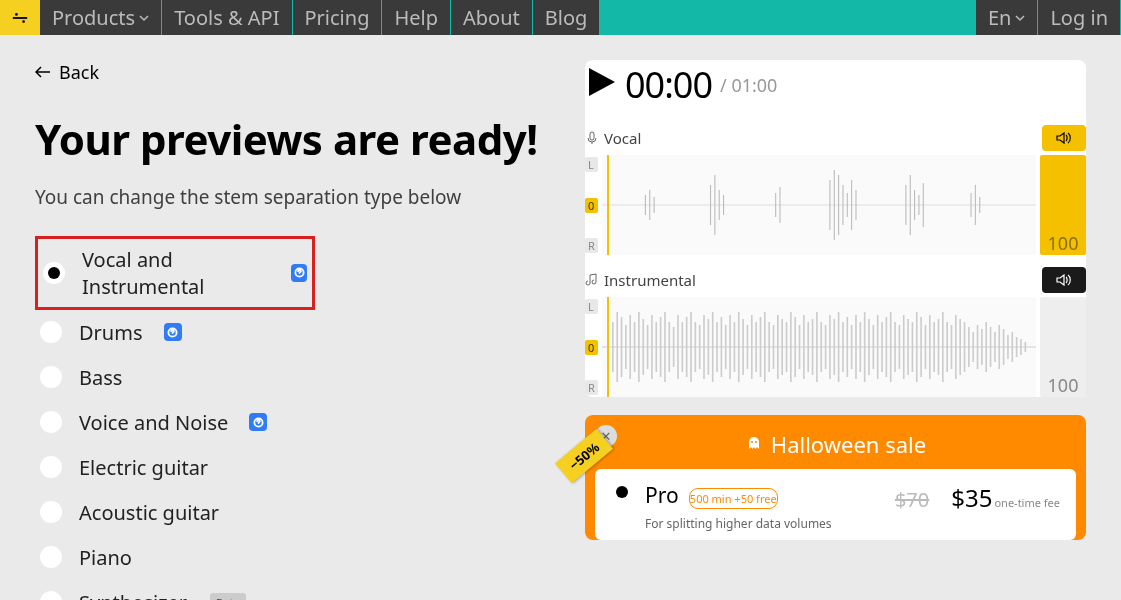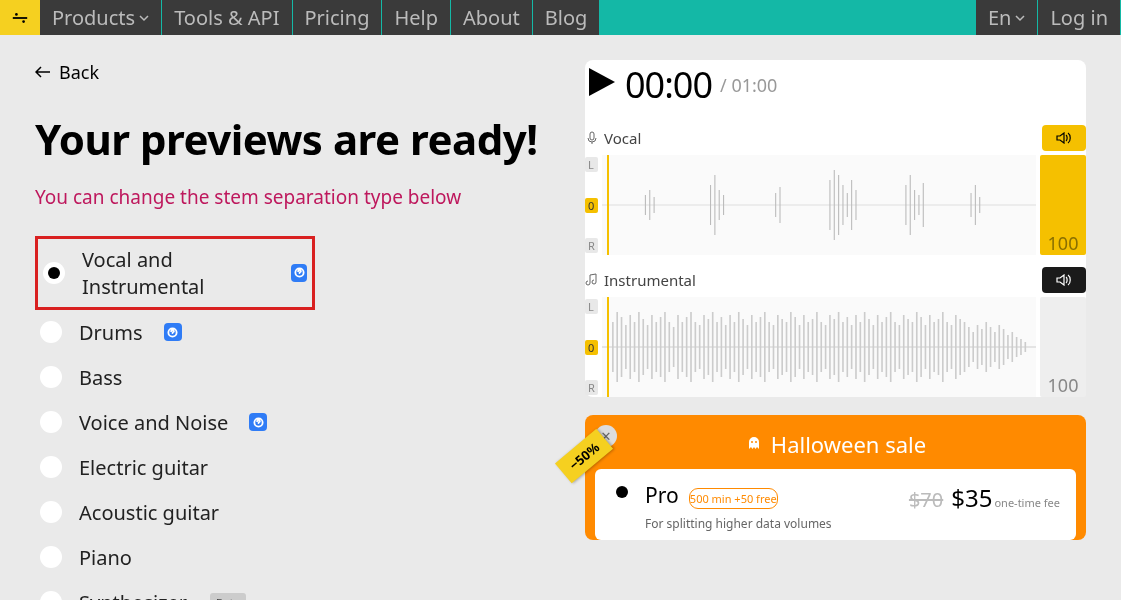--- a/index.html
+++ b/index.html
@@ -10,21 +10,21 @@
 .nav{display:flex}
 .nav-item{padding:0 12px;height:35px;display:flex;align-items:center;cursor:pointer;background:#3a3a3a;margin-right:1px}
 .spacer{flex:1;background:#1a1a1a}
 .right-nav{display:flex}
 .chev{width:10px;height:10px;margin-left:4px}
 .main{display:flex;padding:25px 35px;gap:30px}
 .left{flex:0 0 520px}
 .back{display:flex;align-items:center;gap:8px;font-size:18px;cursor:pointer;color:#000;margin-bottom:26px}
 .back svg{width:16px;height:12px}
 .title{font-size:42px;letter-spacing:-0.5px;margin-bottom:18px}
-.subtitle{font-size:19px;color:#be185d;margin-bottom:25px;line-height:1.35}
+.subtitle{font-size:19px;color:#404040;margin-bottom:25px;line-height:1.35}
 .option{display:flex;align-items:center;gap:17px;padding:9px 5px;cursor:pointer;font-size:20px;color:#222}
 .option.highlight{border:3px solid #d92020;padding:7px 5px;width:280px}
 .radio{width:22px;height:22px;border-radius:50%;background:#fff;display:flex;align-items:center;justify-content:center;flex-shrink:0}
 .radio.sel::after{content:'';width:12px;height:12px;border-radius:50%;background:#000}
 .blue-badge{width:18px;height:18px;background:#2f7cf6;border-radius:4px;display:inline-flex;align-items:center;justify-content:center;margin-left:4px;vertical-align:middle}
 .blue-badge svg{width:11px;height:11px;stroke:#fff;fill:none;stroke-width:2}
 .beta{background:#ccc;color:#444;font-size:11px;padding:2px 6px;border-radius:3px;margin-left:6px;vertical-align:middle}
 .right{flex:1}
 .player{background:#fff;border-radius:8px;}
 .player-top{display:flex;align-items:center;gap:8px;margin-bottom:12px}
@@ -51,21 +51,21 @@
 .promo{background:#ff8a00;border-radius:8px;margin-top:18px;position:relative;padding:10px 10px 0}
 .promo-close{position:absolute;left:10px;top:10px;width:22px;height:22px;background:#ddd;border-radius:50%;display:flex;align-items:center;justify-content:center;cursor:pointer;color:#666;font-size:13px}
 .promo-tag{position:absolute;left:-28px;top:28px;background:#f5d020;color:#000;padding:4px 10px;font-size:13px;font-weight:bold;transform:rotate(-40deg);box-shadow:1px 1px 3px rgba(0,0,0,.3)}
 .promo-title{text-align:left;color:#fff;font-size:22px;padding:4px 0 10px;display:flex;align-items:center;justify-content:center;gap:8px}
 .promo-card{background:#fff;border-radius:6px;padding:12px 16px 8px;display:flex;align-items:flex-start;gap:12px}
 .promo-info{flex:1}
 .promo-name{font-size:21px;display:inline-block;margin-right:6px}
 .promo-badge{border:1px solid #ff8a00;color:#ff8a00;font-size:11px;padding:2px 0;border-radius:9px;vertical-align:middle}
 .promo-desc{font-size:12px;color:#666;margin-top:6px}
 .promo-price{text-align:right}
-.old-price{color:#bbb;text-decoration:line-through;font-size:20px;margin-right:8px}
+.old-price{color:#bbb;text-decoration:line-through;font-size:20px;margin-right:22px}
 .new-price{font-size:24px}
 .fee{font-size:11px;color:#888;margin-left:2px}
 .ghost{width:18px;height:18px}
 </style>
 </head>
 <body>
 
 <div class="topbar">
   <div class="logo">
     <svg viewBox="0 0 20 20">

